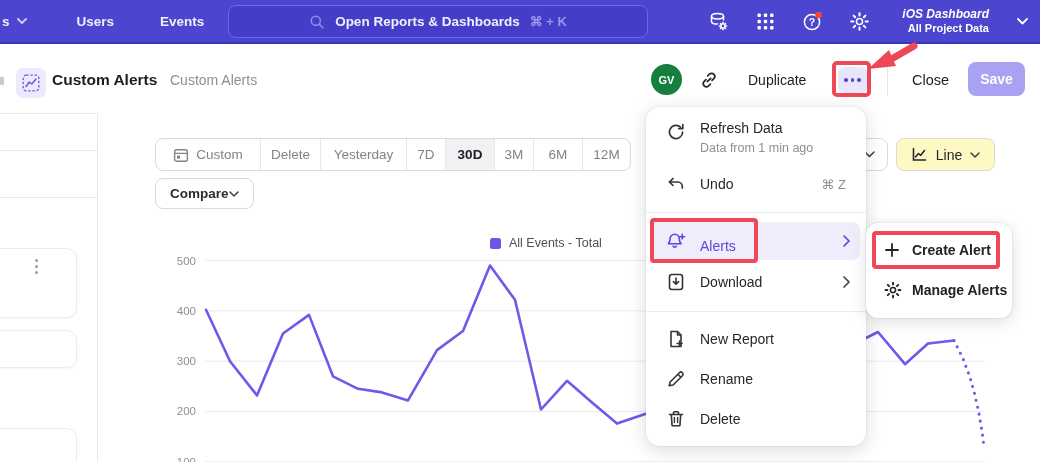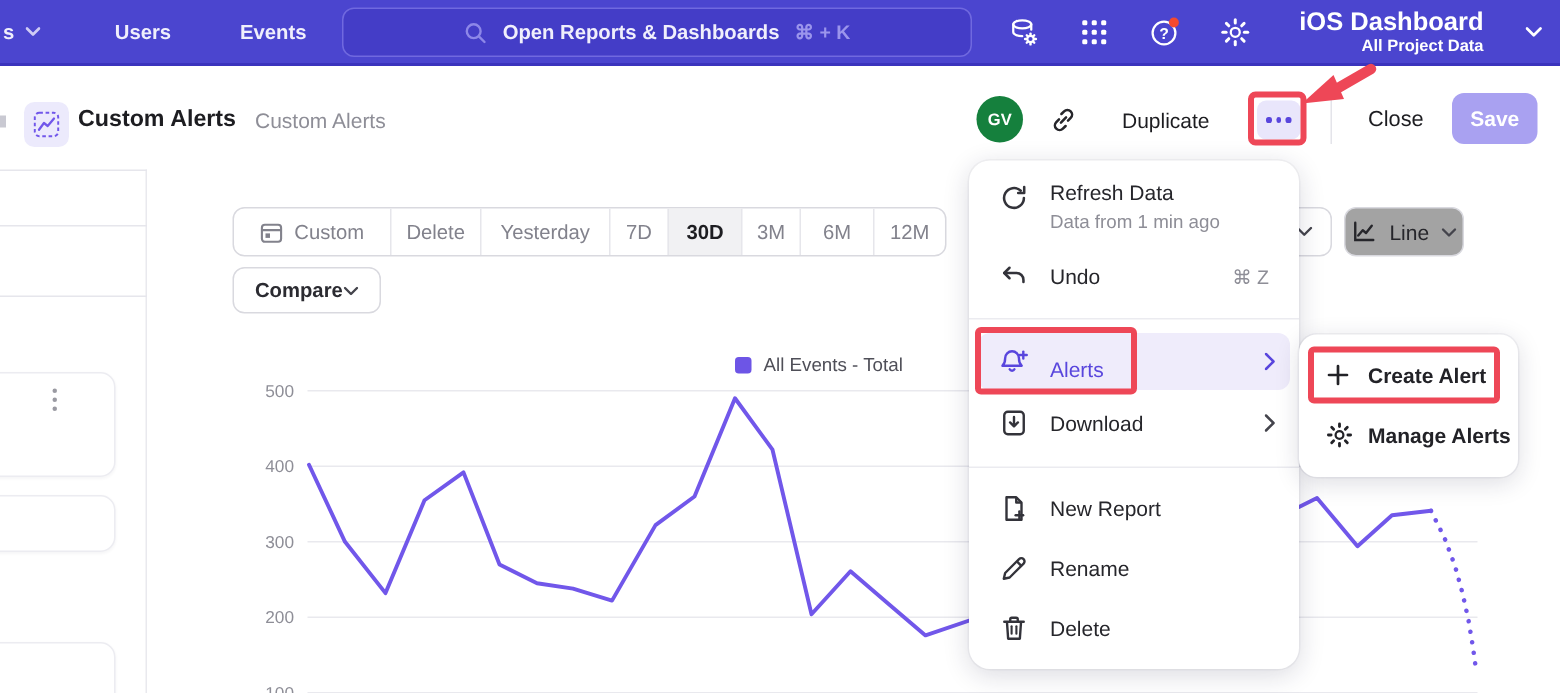--- a/index.html
+++ b/index.html
@@ -15,21 +15,21 @@
   .nav-item.users { margin-left:50px; }
   .nav-item.events { margin-left:46px; }
   .searchbox { position:absolute; left:228px; top:5px; width:420px; height:33px;
     background:#443dc7; border:1px solid #7069df; border-radius:8px;
     display:flex; align-items:center; justify-content:center; gap:10px; }
   .searchbox .ph { color:#f0effc; font-size:13.5px; font-weight:600; }
   .searchbox .sc { color:#9b95ec; font-size:13px; font-weight:600; }
   .nav-right { position:absolute; right:12px; top:0; height:42px; display:flex; align-items:center; gap:26px; }
   .nav-ic { width:21px; height:21px; position:relative; }
   .project { text-align:right; color:#fff; line-height:1.25; margin-left:6px; }
-  .project .p1 { font-size:17px; font-weight:700; }
+  .project .p1 { font-size:12px; font-weight:700;font-style:italic; }
   .project .p2 { font-size:11px; font-weight:700; }
   .proj-chevron { margin-left:2px; }
 
   
   .pagehead { position:absolute; left:0; top:44px; width:1040px; height:69px; background:#fff; }
   .edge-tick { position:absolute; left:0; top:33px; width:4px; height:8px; background:#c9c9d2; }
   .title-icon { position:absolute; left:16px; top:24px; width:30px; height:30px;
     background:#eceafc; border-radius:7px; display:flex; align-items:center; justify-content:center; }
   .page-title { position:absolute; left:52px; top:27px; font-size:15.5px; font-weight:700; color:#1d1d21; }
   .breadcrumb { position:absolute; left:170px; top:28px; font-size:14px; color:#8e8e97; }
@@ -61,22 +61,22 @@
   .seg { display:flex; align-items:center; justify-content:center; gap:7px; font-size:13.5px;
     color:#82828c; border-left:1px solid #e6e6eb; height:100%; }
   .seg:first-child { border-left:none; }
   .seg.sel { background:#f1f1f3; color:#1d1d21; font-weight:700; }
   .compare-btn { position:absolute; left:155px; top:178px; height:31px; padding:0 14px;
     border:1px solid #d9d9df; border-radius:8px; background:#fff; display:flex; align-items:center; gap:0;
     font-size:13.5px; font-weight:600; color:#2b2b31; }
   .hidden-dd { position:absolute; left:770px; top:138px; width:118px; height:33px; z-index:2;
     border:1px solid #d9d9df; border-radius:8px; background:#fff; display:flex;
     align-items:center; justify-content:flex-end; padding-right:12px; }
-  .line-btn { position:absolute; left:896px; top:138px; width:80px; height:33px;
-    border:1px solid #d9d9df; border-radius:8px; background:#a3a3a3; display:flex; align-items:center;
+  .line-btn { position:absolute; left:896px; top:138px; width:99px; height:33px;
+    border:1px solid #d9d9df; border-radius:8px; background:#fef9c3; display:flex; align-items:center;
     justify-content:center; gap:8px; font-size:14px; font-weight:500; color:#26262b; }
   .legend { position:absolute; left:490px; top:236px; display:flex; align-items:center; gap:8px; z-index:2; }
   .legend .swatch { width:11px; height:11px; border-radius:2.5px; }
   .legend .lab { font-size:12.5px; color:#4f4f58; }
   #chart-svg { position:absolute; left:0; top:0; z-index:1; pointer-events:none; }
 
   
   .menu { position:absolute; left:646px; top:107px; width:220px; height:339px; background:#fff;
     border-radius:14px; box-shadow:0 4px 18px rgba(25,25,60,.16), 0 0 0 1px rgba(25,25,60,.04); z-index:10; }
   .mrow { position:absolute; left:0; width:220px; height:38px; display:flex; align-items:center; }

